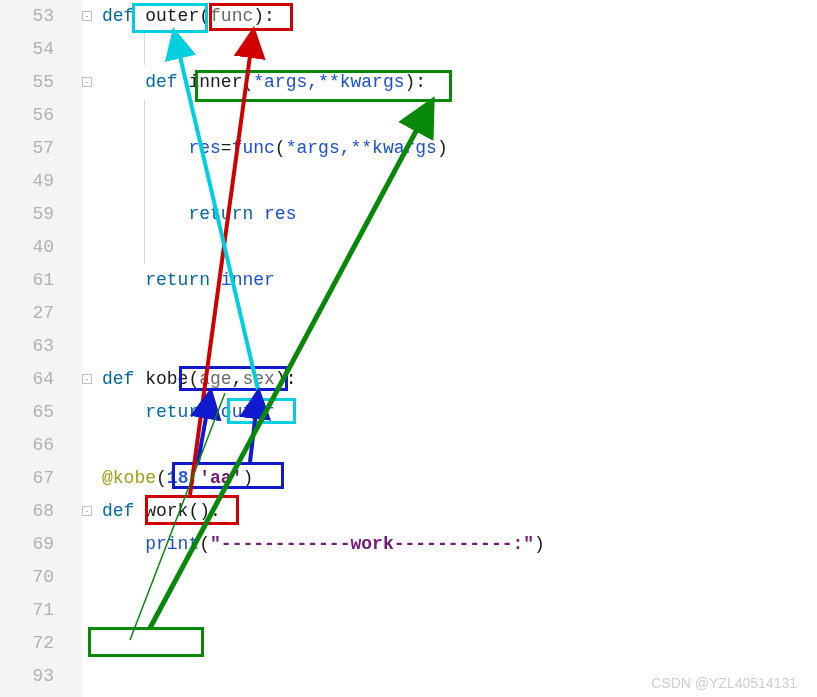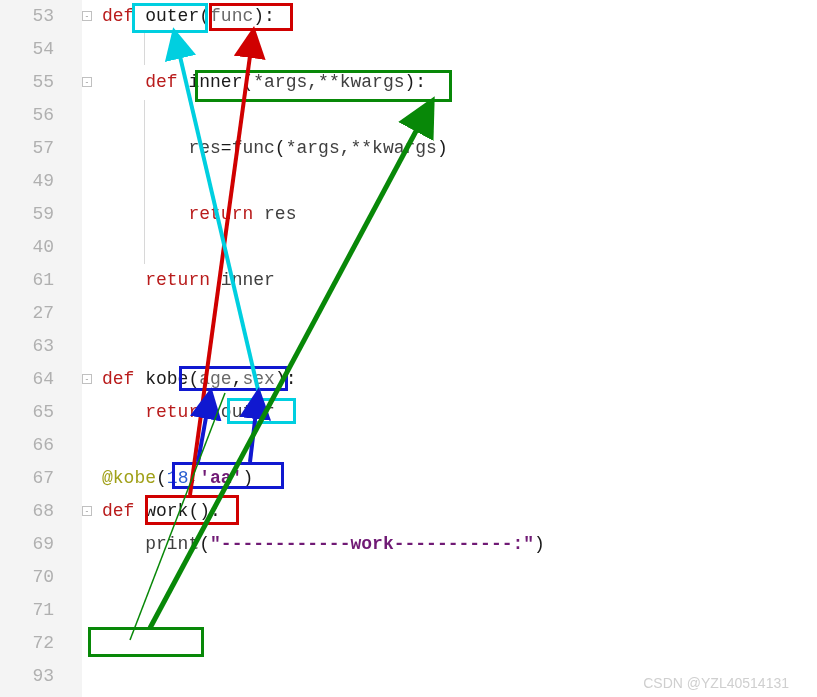--- a/index.html
+++ b/index.html
@@ -53,42 +53,42 @@
       padding-left:20px;
       position:relative;
       flex:1;
     }
     .line {
       height:33px;
       line-height:33px;
       white-space:pre;
       position:relative;
     }
-    .kw { color:#b91c1c; font-weight:500; }
+    .kw { color:#0369a1; font-weight:500; }
     .fn { color:#1a1a1a; }
-    .id { color:#404040;font-family:Liberation Mono, monospace; }
+    .id { color:#1d4ed8;font-family:Liberation Mono, monospace; }
     .param { color:#6a6a6a; }
     .deco { color:#a0a018; }
-    .num { color:#2a5fd0; }
+    .num { color:#2a5fd0;font-weight:bold; }
     .str { color:#701a75; font-weight:700; }
     .punct { color:#1a1a1a; }
     .box { position:absolute; border:3px solid; pointer-events:none; }
     .box-red { border-color:#d00000; }
     .box-green { border-color:#088808; }
     .box-blue { border-color:#1018d0; }
     .box-cyan { border-color:#00cfe0; }
     svg.arrows {
       position:absolute;
       left:0; top:0;
       width:817px; height:697px;
       pointer-events:none;
     }
     .watermark {
       position:absolute;
-      right:28px;
+      right:20px;
       bottom:6px;
       font-family:Arial,sans-serif;
       font-size:14px;
       color:#cfcfcf;
     }
   </style>
 </head>
 <body>
 
 <div class="editor">

